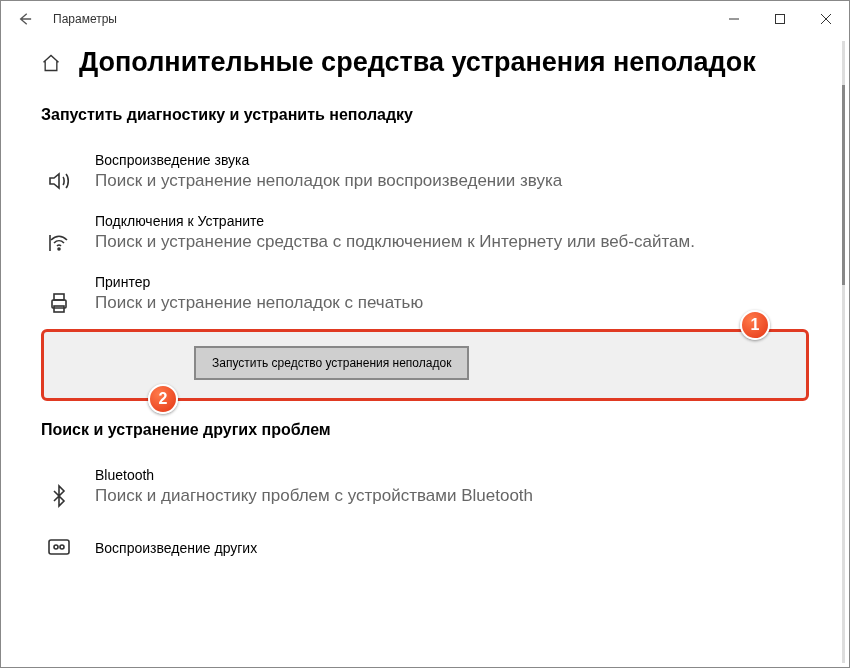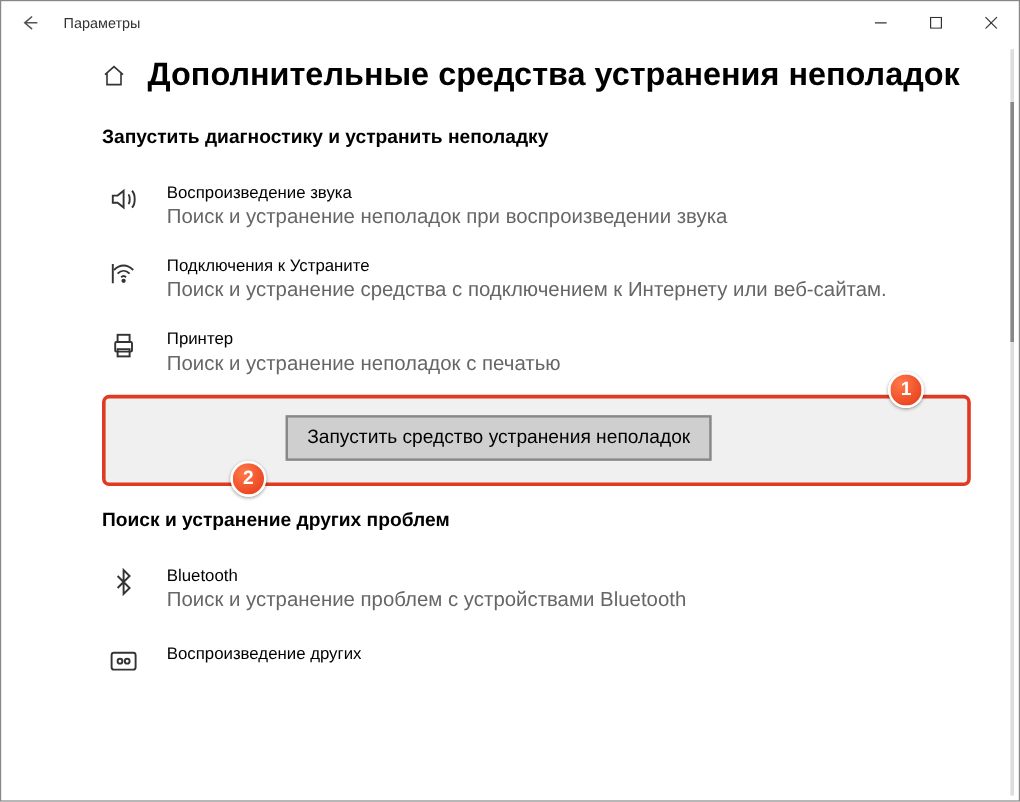--- a/index.html
+++ b/index.html
@@ -34,21 +34,20 @@
     width: 46px; height: 32px;
     display: flex; align-items: center; justify-content: center;
     color: #333;
   }
   .win-btn svg { width: 10px; height: 10px; }
   .content {
     padding: 10px 40px 4px 40px;
     height: calc(100% - 36px);
     overflow: hidden;
     position: relative;
-    margin-left: 44px;
   }
   .header-row {
     display: flex;
     align-items: center;
     margin-bottom: 28px;
   }
   .home-icon {
     width: 20px; height: 20px;
     margin-right: 18px;
     color: #333;
@@ -58,21 +57,21 @@
     font-weight: 600;
     color: #000;
   }
   .section-title {
     font-size: 16px;
     font-weight: 600;
     margin-bottom: 18px;
   }
   .tsitem {
     display: flex;
-    align-items: flex-start;
+    align-items: flex-end;
     padding: 10px 8px 10px 0;
     column-gap: 18px;
   }
   .tsitem .icon-col {
     flex: 0 0 36px;
     display: flex;
     justify-content: center;
     padding-top: 2px;
     color: #333;
   }
@@ -87,21 +86,21 @@
     padding: 6px 8px 18px 0;
     margin: 4px 0 18px 0;
     position: relative;
   }
   .highlighted .tsitem { padding-top: 4px; padding-bottom: 6px; }
   .run-btn {
     display: inline-block;
     margin-left: 150px;
     margin-top: 8px;
     padding: 8px 16px;
-    font-size: 16px;
+    font-size: 12px;
     background: #cfcfcf;
     border: 2px solid #888;
     color: #000;
     position: relative;
   }
   .anno {
     position: absolute;
     width: 30px; height: 30px;
     border-radius: 50%;
     background: radial-gradient(circle at 35% 30%, #ff7a4a, #e43515);
@@ -228,21 +227,21 @@
   <h2 class="section-title section2">Поиск и устранение других проблем</h2>
 
   <div class="tsitem">
     <div class="icon-col">
       <svg viewBox="0 0 24 24" fill="none" stroke="currentColor" stroke-width="1.6">
         <path d="M7 7l10 10-5 5V2l5 5L7 17"></path>
       </svg>
     </div>
     <div class="text-col">
       <div class="ts-title">Bluetooth</div>
-      <div class="ts-desc">Поиск и устранение проблем с устройствами Bluetooth</div>
+      <div class="ts-desc">Поиск и диагностику проблем с устройствами Bluetooth</div>
     </div>
   </div>
 
   <div class="tsitem" style="margin-top:4px;">
     <div class="icon-col">
       <svg viewBox="0 0 24 24" fill="none" stroke="currentColor" stroke-width="1.6">
         <rect x="2" y="6" width="20" height="14" rx="2"></rect>
           <circle cx="9" cy="13" r="2"></circle>
           <circle cx="15" cy="13" r="2"></circle>
       </svg>

